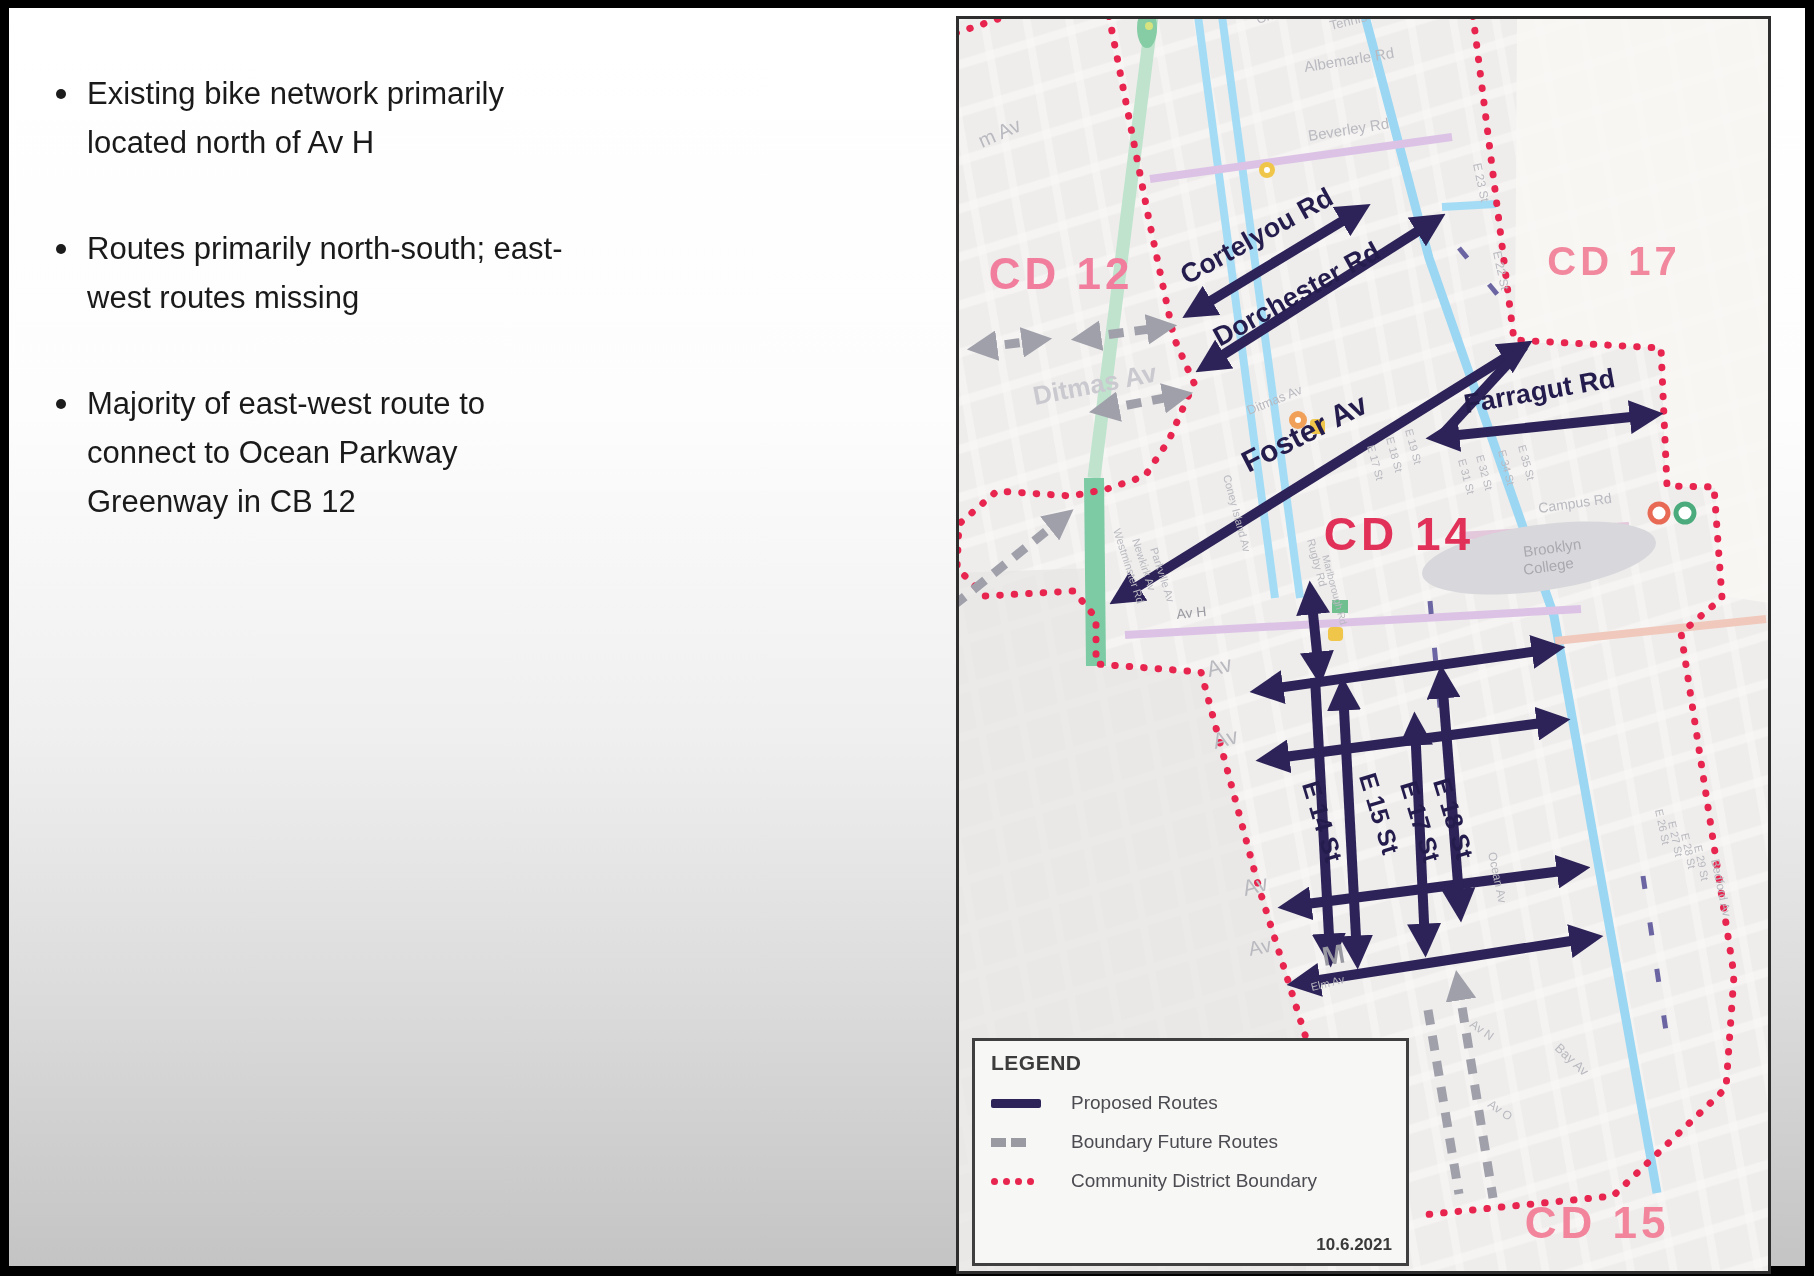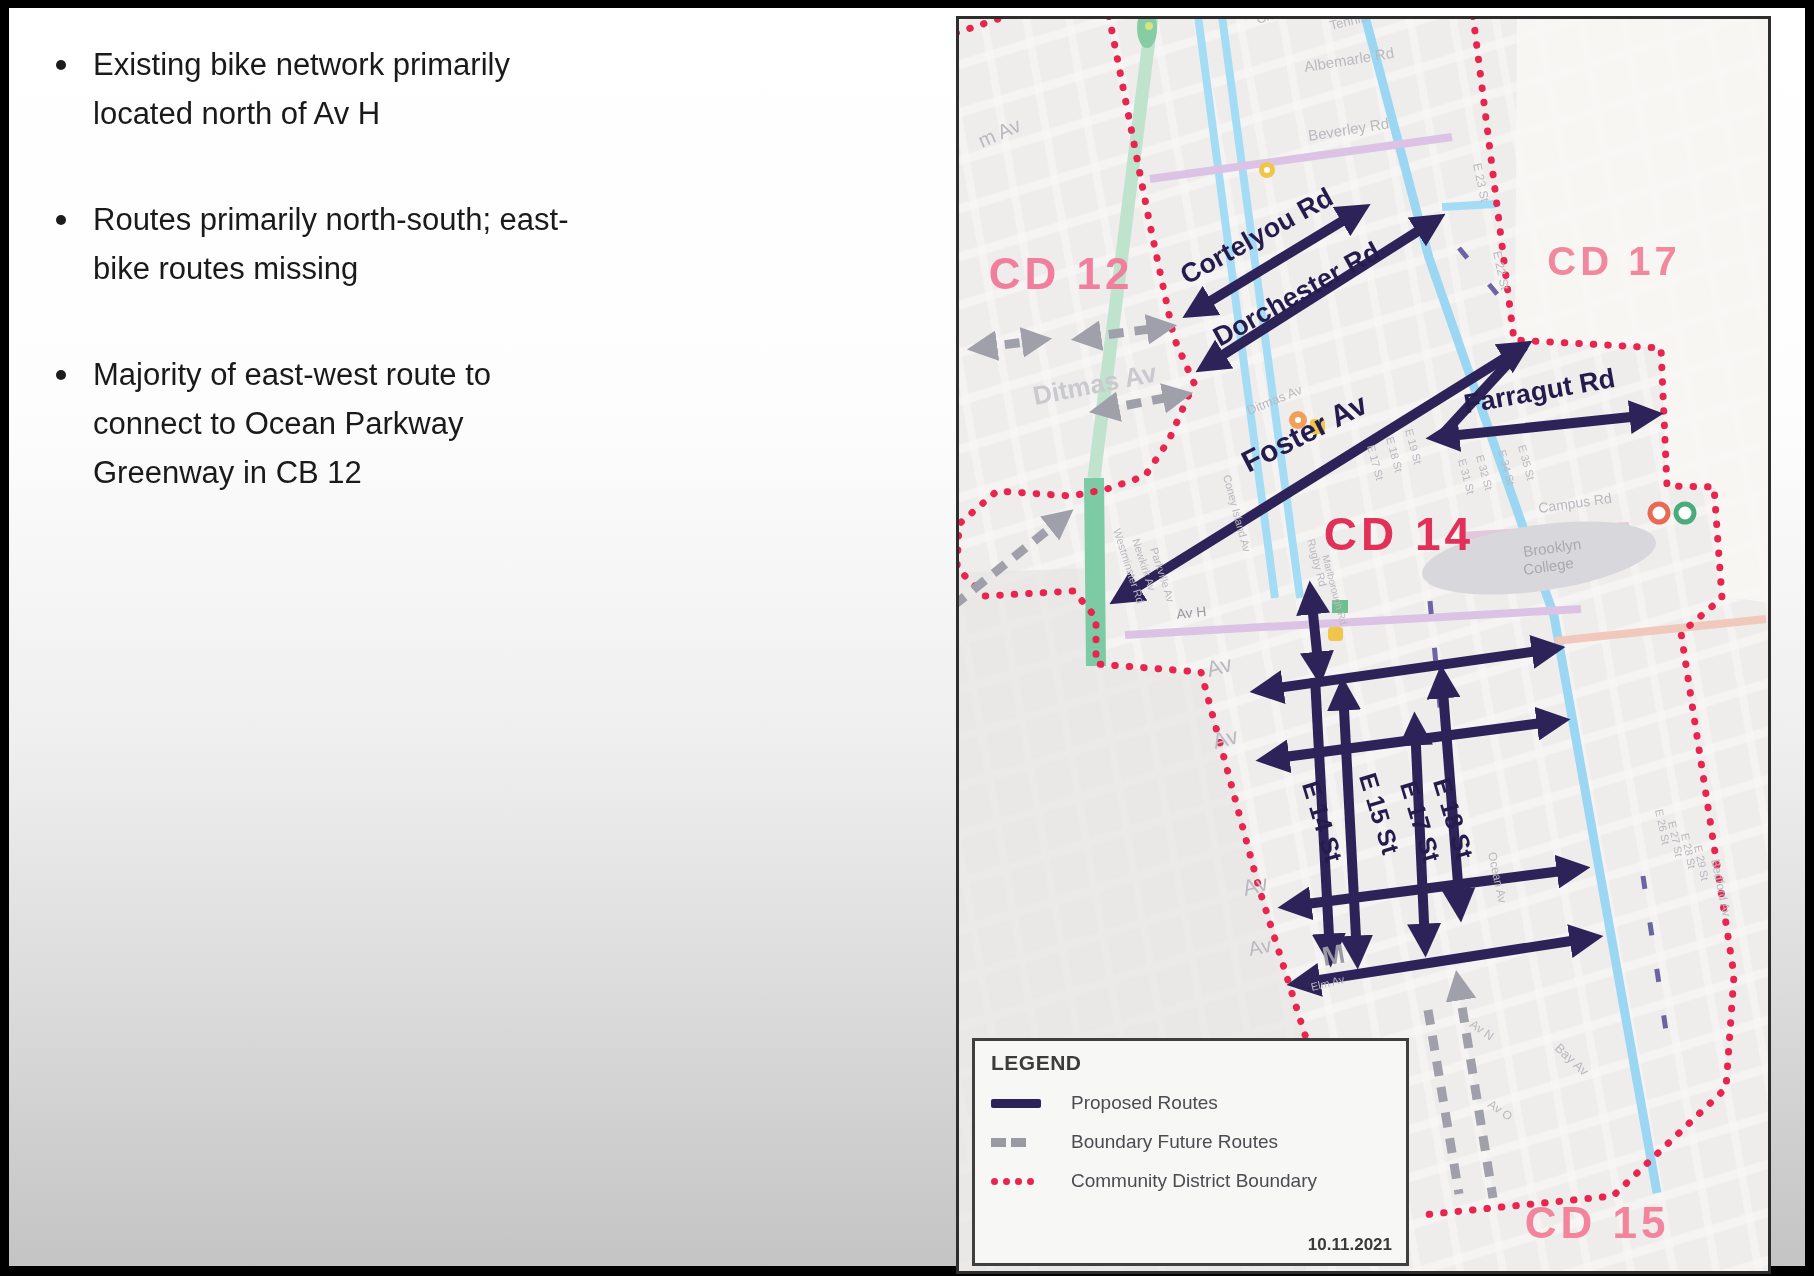--- a/index.html
+++ b/index.html
@@ -1,21 +1,21 @@
 <!DOCTYPE html>
 <html><head>
 <meta charset="utf-8">
 <style>
   html,body{margin:0;padding:0;background:#000;}
   .frame{position:relative;width:1814px;height:1276px;background:#000;overflow:hidden;
          font-family:"Liberation Sans",sans-serif;}
   .slide{position:absolute;left:9px;top:8px;width:1796px;height:1258px;
          background:linear-gradient(180deg,#ffffff 0%,#fdfdfd 32%,#efefef 58%,#dcdcdc 78%,#c4c4c4 100%);}
   .bullets{position:absolute;left:0;top:0;width:938px;padding:32px 0 0 47px;box-sizing:border-box;}
-  .bullet-row{display:flex;gap:27px;margin-bottom:57px;}
+  .bullet-row{display:flex;gap:21px;margin-bottom:57px;margin-top:29px;}
   .bullet-dot{flex:none;width:10px;height:10px;border-radius:50%;background:#1c1c1c;margin-top:20px;}
   .bullet-text{font-size:31px;line-height:49px;color:#1a1a1a;white-space:pre-line;width:640px;}
   .mapsvg{position:absolute;left:947px;top:8px;width:815px;height:1258px;display:block;}
   .legend{position:absolute;left:963px;top:1030px;width:437px;height:228px;box-sizing:border-box;
           background:rgba(247,247,245,.97);border:3px solid #3f3f3f;padding:10px 16px 8px 16px;}
   .legend-title{font-size:21px;font-weight:bold;color:#3c3c3c;letter-spacing:.5px;}
   .legend-row{display:flex;align-items:center;gap:22px;margin:17px 0;}
   .legend-swatch{width:58px;flex:none;display:flex;align-items:center;gap:5px;}
   .sw-solid{width:50px;height:9px;background:#2e2358;border-radius:2px;}
   .sw-dash{width:15px;height:9px;background:#9a9aa2;}
@@ -35,21 +35,21 @@
 
     <div class="bullets">
       <div class="bullet-row">
         <span class="bullet-dot"></span>
         <span class="bullet-text">Existing bike network primarily
 located north of Av H</span>
       </div>
       <div class="bullet-row">
         <span class="bullet-dot"></span>
         <span class="bullet-text">Routes primarily north-south; east-
-bike routes missing</span>
+west routes missing</span>
       </div>
       <div class="bullet-row">
         <span class="bullet-dot"></span>
         <span class="bullet-text">Majority of east-west route to
 connect to Ocean Parkway
 Greenway in CB 12</span>
       </div>
     </div>
 
     <svg class="mapsvg" viewBox="947 8 815 1258" xmlns="http://www.w3.org/2000/svg">
@@ -229,17 +229,17 @@
       </div>
       <div class="legend-row">
         <span class="legend-swatch">
           <span class="sw-dot"></span>
             <span class="sw-dot"></span>
             <span class="sw-dot"></span>
             <span class="sw-dot"></span>
         </span>
         <span class="legend-label">Community District Boundary</span>
       </div>
-      <div class="legend-date">10.11.2021</div>
+      <div class="legend-date">10.6.2021</div>
     </div>
 
   </div>
 </div>
 
 </body></html>

